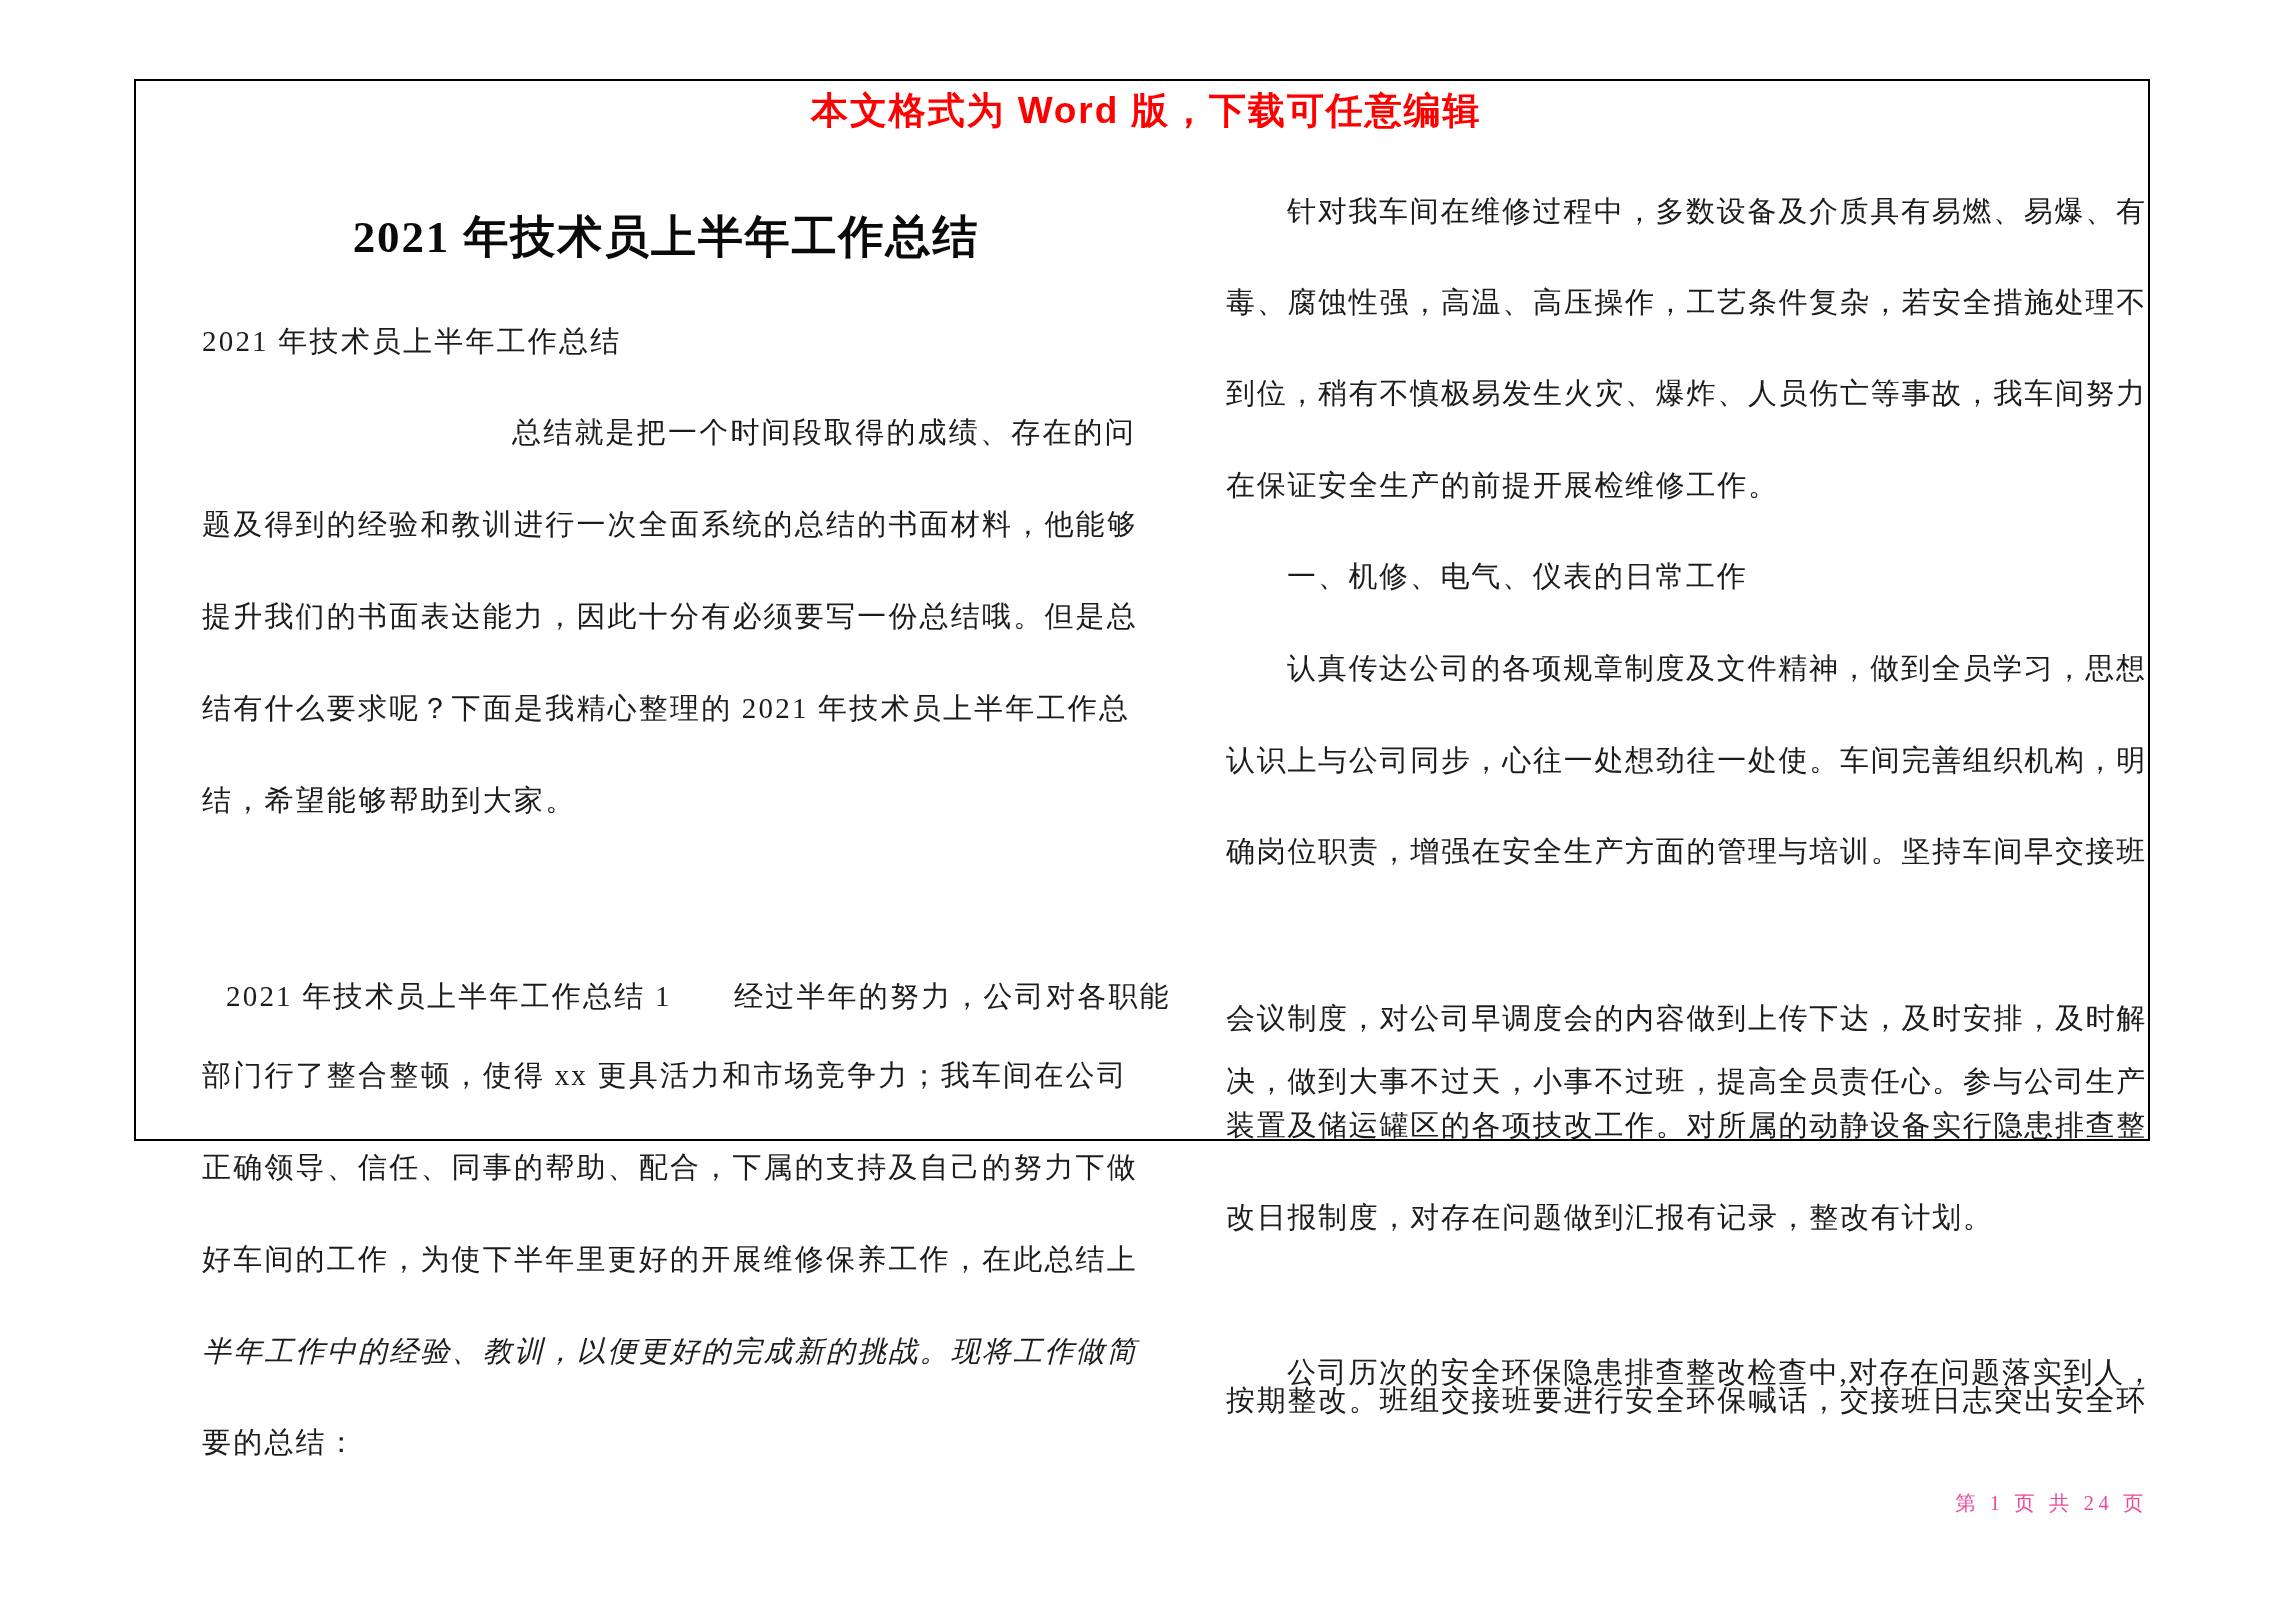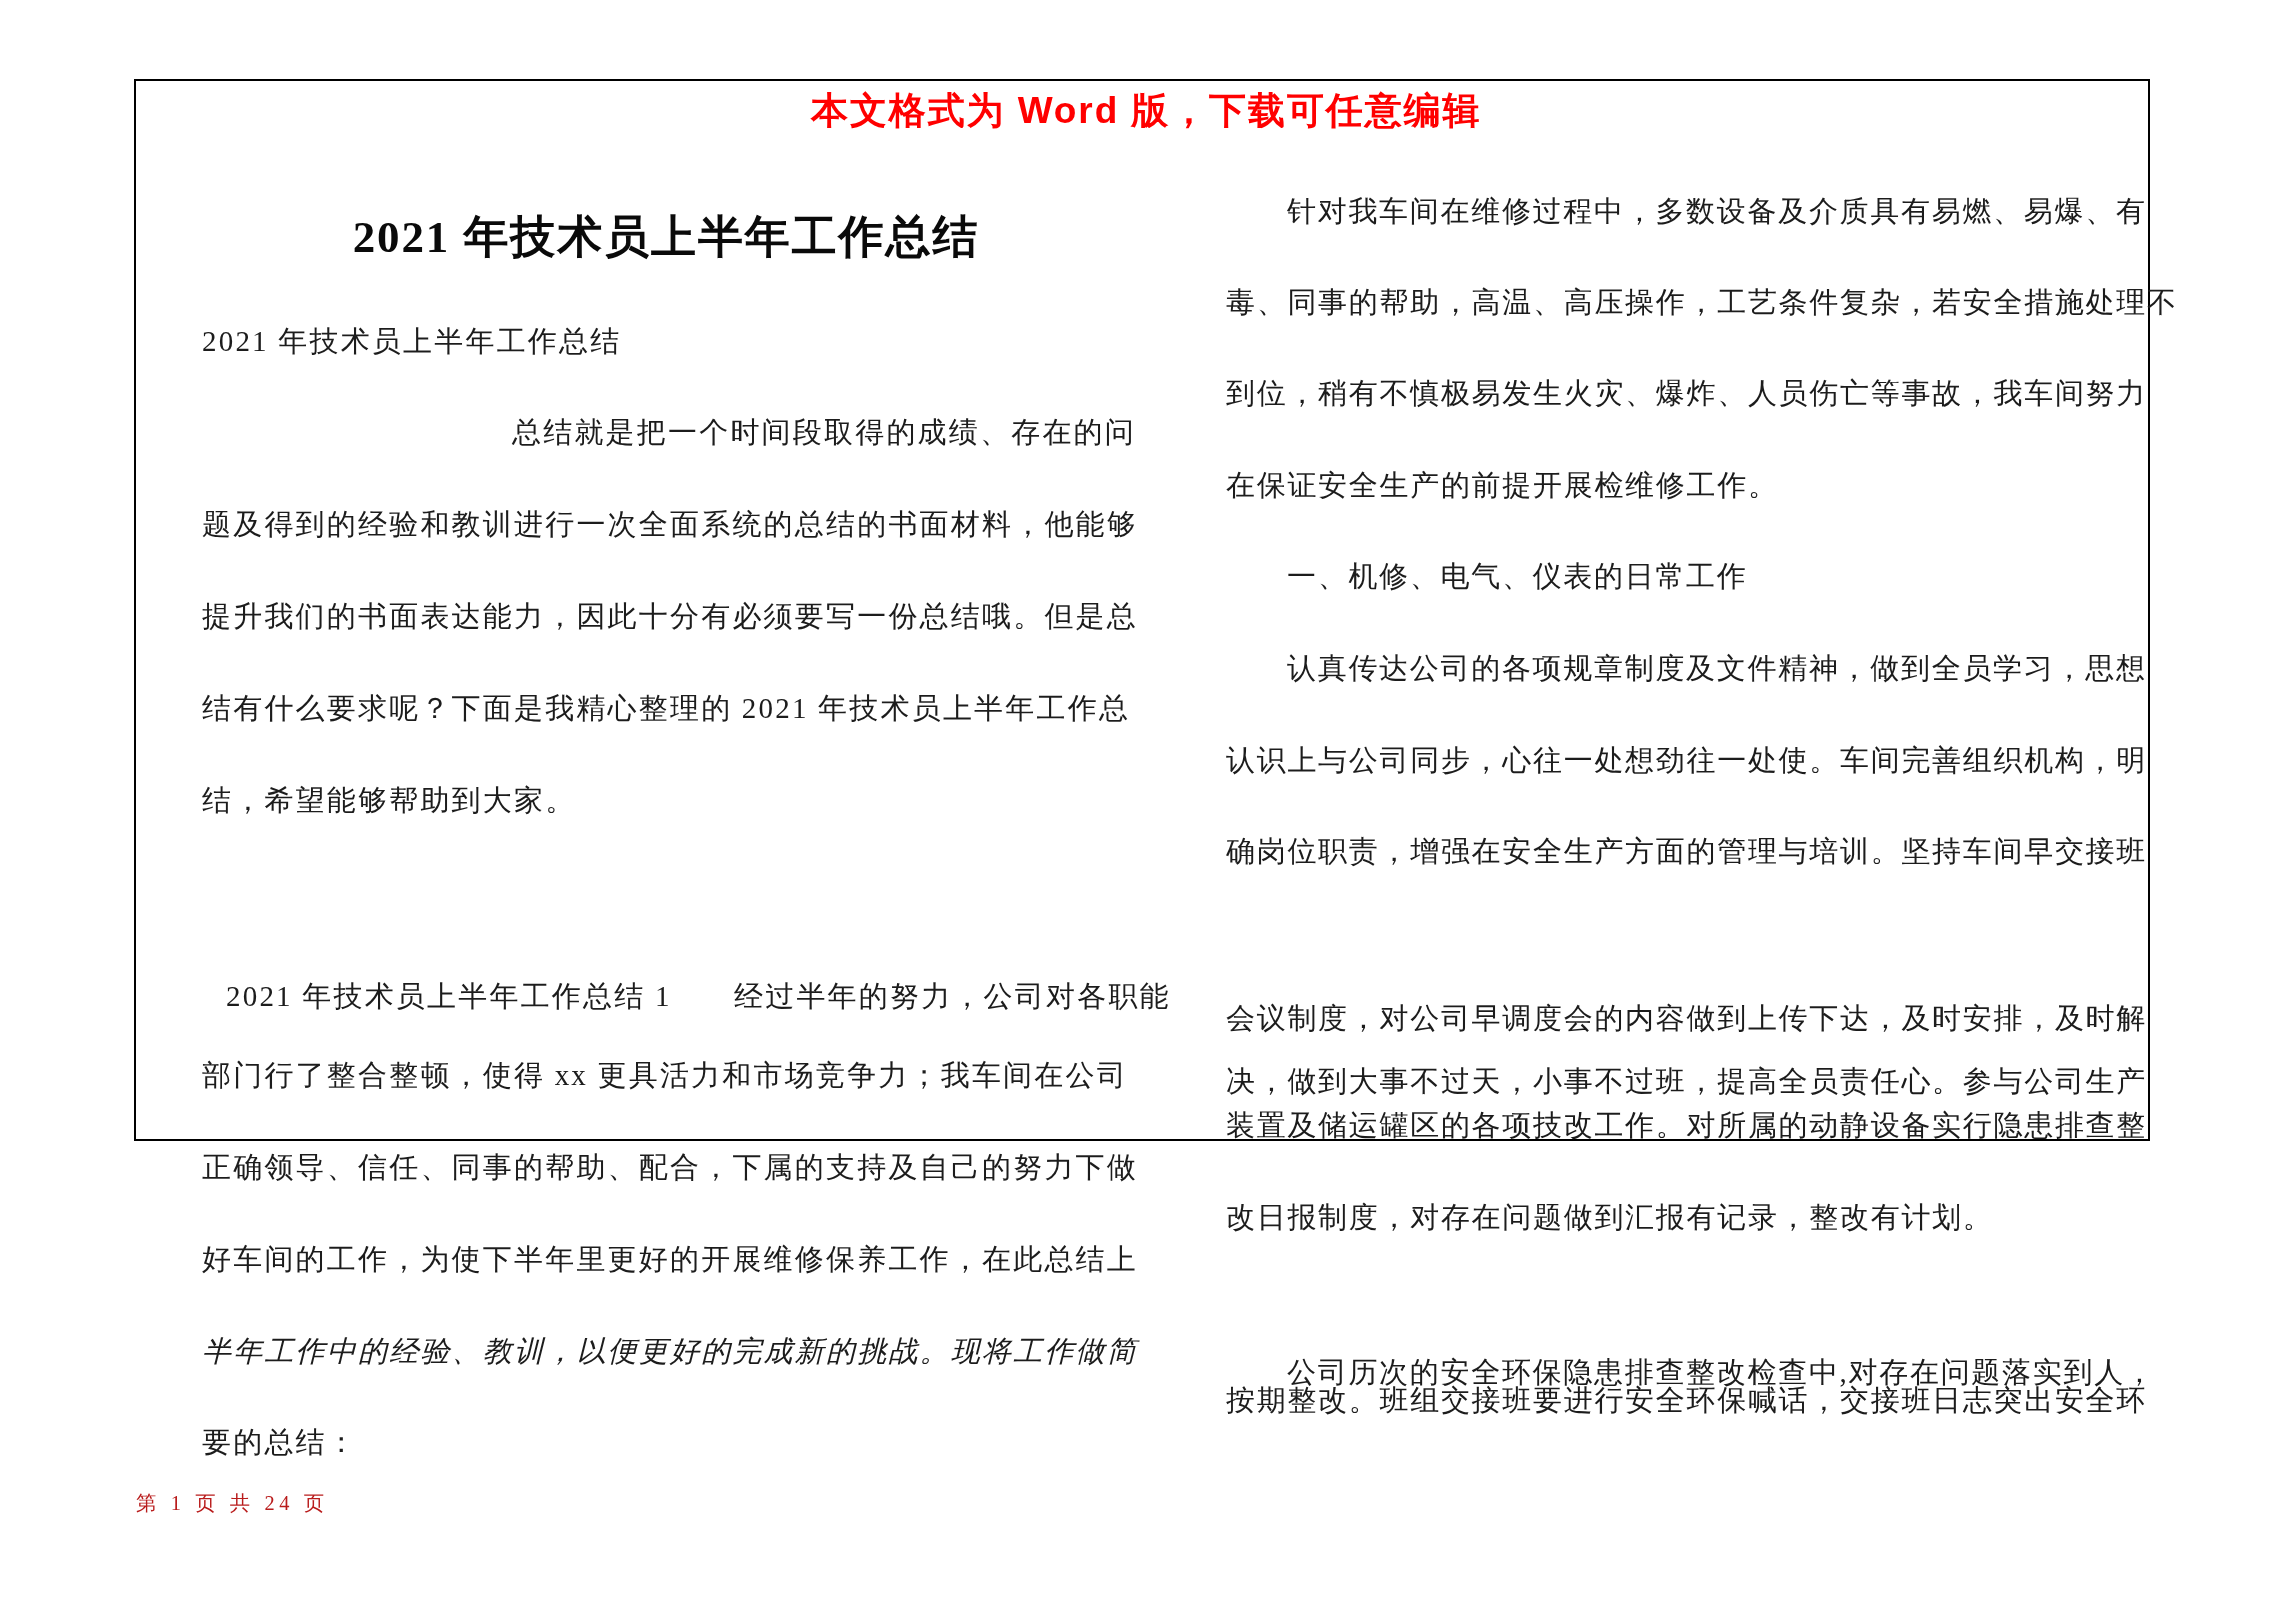--- a/index.html
+++ b/index.html
@@ -67,24 +67,24 @@
     color: #1c1c1c;
     white-space: nowrap;
   }
   .col-left  .tline { letter-spacing: 2.2px; }
   .col-right .tline { letter-spacing: 1.7px; text-align: center; }
   .page-footer {
     position: absolute;
     left: 0;
     top: 1408px;
     width: 100%;
-    text-align: left;
+    text-align: right;
     font-size: 20.4px;
     letter-spacing: 4.6px;
-    color: #b91c1c;
+    color: #ec4899;
   }
 </style>
 </head>
 <body>
 
 <div class="canvas">
   <div class="page">
     <div class="watermark">本文格式为 Word 版，下载可任意编辑</div>
     <h1 class="doc-title">2021 年技术员上半年工作总结</h1>
     <div class="col col-left" id="col-left">
@@ -97,21 +97,21 @@
         <div class="tline" style="top: 788px; left: 0px;"></div>
         <div class="tline" style="top: 892px; left: 0px; margin-left: 24px;">2021 年技术员上半年工作总结 1　　经过半年的努力，公司对各职能</div>
         <div class="tline" style="top: 1063px; left: 0px;">正确领导、信任、同事的帮助、配合，下属的支持及自己的努力下做</div>
         <div class="tline" style="top: 971px; left: 0px;">部门行了整合整顿，使得 xx 更具活力和市场竞争力；我车间在公司</div>
         <div class="tline" style="top: 1155px; left: 0px;">好车间的工作，为使下半年里更好的开展维修保养工作，在此总结上</div>
         <div class="tline" style="top: 1247px; left: 0px; font-style: italic;">半年工作中的经验、教训，以便更好的完成新的挑战。现将工作做简</div>
         <div class="tline" style="top: 1338px; left: 0px;">要的总结：</div>
       </div>
     <div class="col col-right" id="col-right">
         <div class="tline" style="top: 107px; left: 61px;">针对我车间在维修过程中，多数设备及介质具有易燃、易爆、有</div>
-        <div class="tline" style="top: 198px; left: 0px;">毒、同事的帮助，高温、高压操作，工艺条件复杂，若安全措施处理不</div>
+        <div class="tline" style="top: 198px; left: 0px;">毒、腐蚀性强，高温、高压操作，工艺条件复杂，若安全措施处理不</div>
         <div class="tline" style="top: 289px; left: 0px;">到位，稍有不慎极易发生火灾、爆炸、人员伤亡等事故，我车间努力</div>
         <div class="tline" style="top: 381px; left: 0px;">在保证安全生产的前提开展检维修工作。</div>
         <div class="tline" style="top: 472px; left: 61px;">一、机修、电气、仪表的日常工作</div>
         <div class="tline" style="top: 564px; left: 61px;">认真传达公司的各项规章制度及文件精神，做到全员学习，思想</div>
         <div class="tline" style="top: 656px; left: 0px;">认识上与公司同步，心往一处想劲往一处使。车间完善组织机构，明</div>
         <div class="tline" style="top: 747px; left: 0px;">确岗位职责，增强在安全生产方面的管理与培训。坚持车间早交接班</div>
         <div class="tline" style="top: 888px; left: 0px; margin-top: 26px;">会议制度，对公司早调度会的内容做到上传下达，及时安排，及时解</div>
         <div class="tline" style="top: 929px; left: 0px; margin-top: 48px;">决，做到大事不过天，小事不过班，提高全员责任心。参与公司生产</div>
         <div class="tline" style="top: 1021px; left: 0px;">装置及储运罐区的各项技改工作。对所属的动静设备实行隐患排查整</div>
         <div class="tline" style="top: 1113px; left: 0px;">改日报制度，对存在问题做到汇报有记录，整改有计划。</div>

